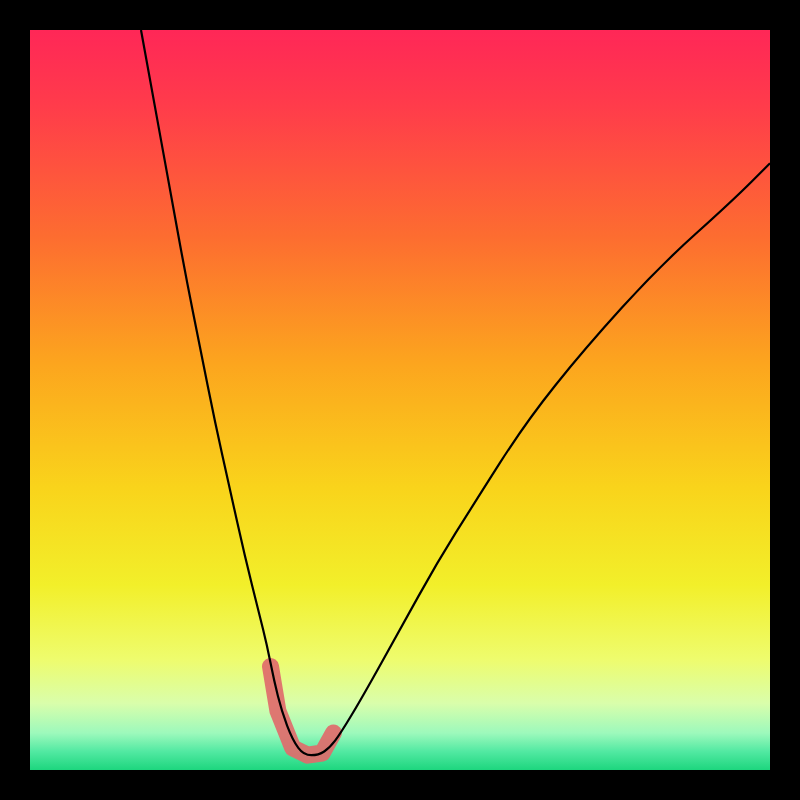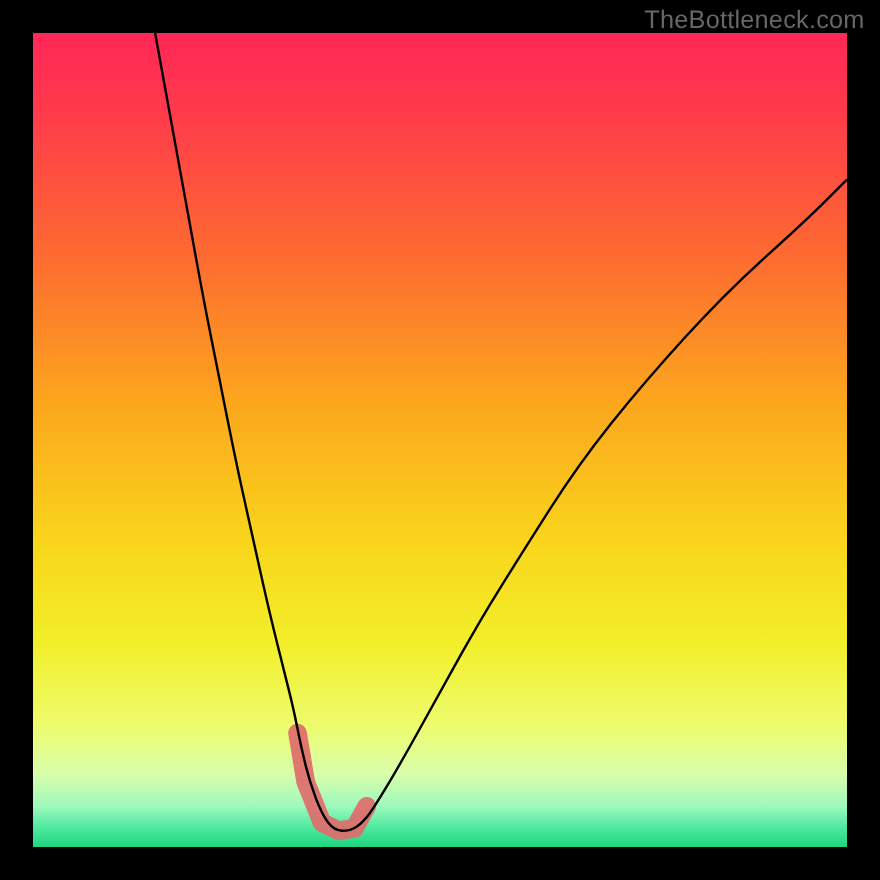--- a/index.html
+++ b/index.html
@@ -63,21 +63,20 @@
     stroke-linecap: round;
     stroke-linejoin: round;
     opacity: 0.92;
   }
 </style>
 </head>
 <body>
 
 <div class="frame">
 
-  <div class="watermark">TheBottleneck.com</div>
 
   <div class="plot">
 
     <svg class="gradient" viewBox="0 0 740 740" preserveAspectRatio="none">
       <defs>
         <linearGradient id="bg" x1="0" y1="0" x2="0" y2="1">
             <stop offset="0%" stop-color="#ff2757"></stop>
             <stop offset="10%" stop-color="#ff3b4b"></stop>
             <stop offset="28.000000000000004%" stop-color="#fd6d30"></stop>
             <stop offset="45%" stop-color="#fca51e"></stop>

